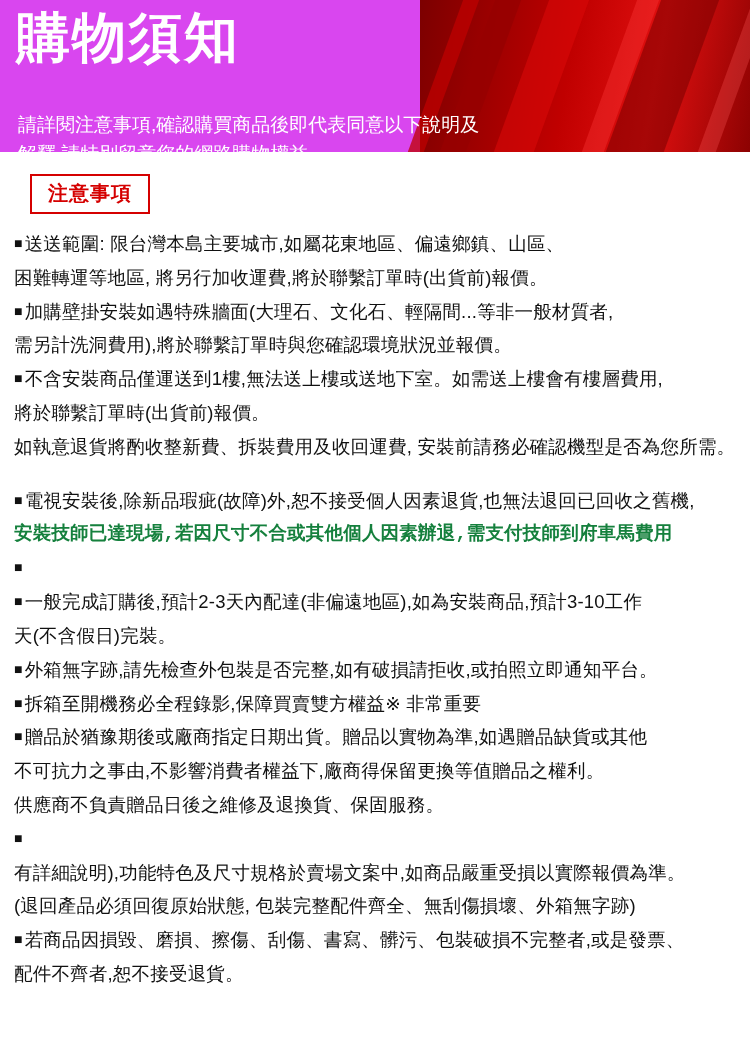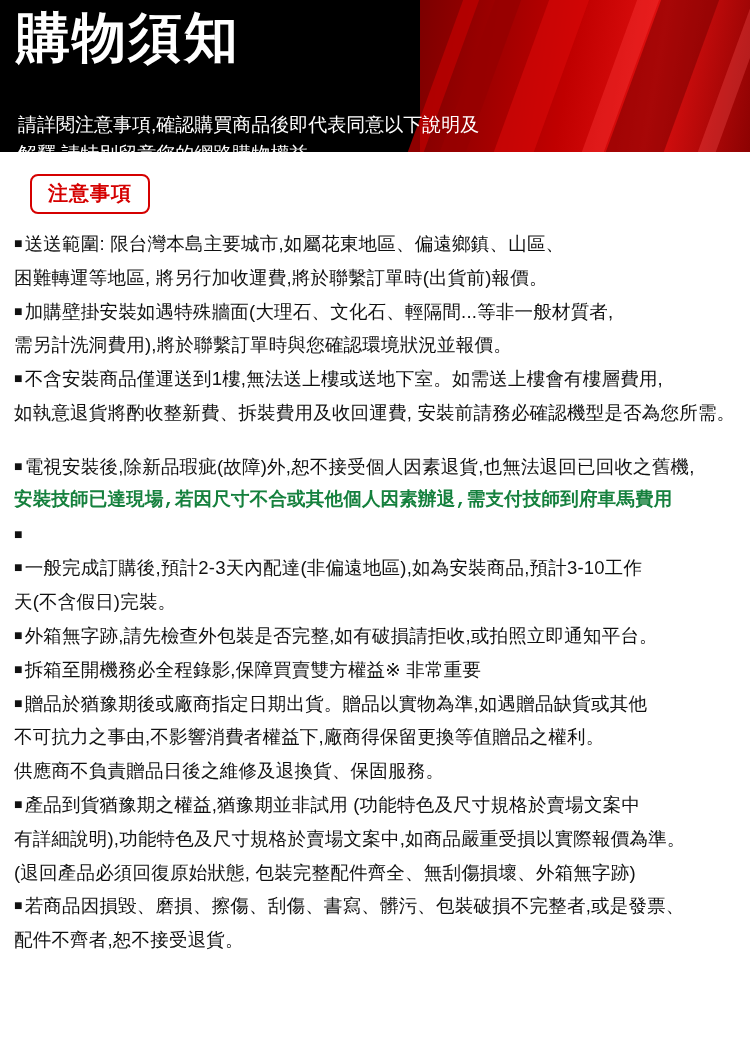--- a/index.html
+++ b/index.html
@@ -14,21 +14,21 @@
     font-family: "Liberation Sans", "DejaVu Sans", sans-serif;
     color: #111111;
     overflow: hidden;
   }
 
   
   .banner {
     position: relative;
     width: 750px;
     height: 152px;
-    background: #000000;
+    background: #d946ef;
     overflow: hidden;
   }
   .banner .red-block {
     position: absolute;
     top: 0;
     right: 0;
     width: 330px;
     height: 152px;
     background: linear-gradient(100deg, #7c0000 0%, #c00000 45%, #e01010 70%, #8c0202 100%);
   }
@@ -73,21 +73,21 @@
   .banner-sub div { white-space: nowrap; }
 
   
   .content {
     padding: 16px 14px 0 14px;
   }
 
   .notice-tag {
     display: inline-block;
     border: 2px solid #d50000;
-    border-radius: 8px;
+    border-radius: 0;
     color: #d50000;
     font-size: 20px;
     font-weight: bold;
     padding: 4px 16px 5px 16px;
     margin: 6px 0 14px 16px;
     letter-spacing: 1px;
   }
 
   .para {
     font-size: 18.5px;
@@ -131,30 +131,31 @@
 </div>
 
 <div class="content">
   <div class="notice-tag">注意事項</div>
   <div id="sections">
       <div class="para"><span class="bullet-sq"></span><span>送送範圍: 限台灣本島主要城市,如屬花東地區、偏遠鄉鎮、山區、</span></div>
       <div class="para"><span>困難轉運等地區, 將另行加收運費,將於聯繫訂單時(出貨前)報價。</span></div>
       <div class="para"><span class="bullet-sq"></span><span>加購壁掛安裝如遇特殊牆面(大理石、文化石、輕隔間...等非一般材質者,</span></div>
       <div class="para"><span>需另計洗洞費用),將於聯繫訂單時與您確認環境狀況並報價。</span></div>
       <div class="para"><span class="bullet-sq"></span><span>不含安裝商品僅運送到1樓,無法送上樓或送地下室。如需送上樓會有樓層費用,</span></div>
+      <div class="para"><span>將於聯繫訂單時(出貨前)報價。</span></div>
       <div class="para"><span>如執意退貨將酌收整新費、拆裝費用及收回運費, 安裝前請務必確認機型是否為您所需。</span></div>
       <div class="para spaced"><span class="bullet-sq"></span><span>電視安裝後,除新品瑕疵(故障)外,恕不接受個人因素退貨,也無法退回已回收之舊機,</span></div>
       <div class="para highlight"><span>安裝技師已達現場,若因尺寸不合或其他個人因素辦退,需支付技師到府車馬費用</span></div>
       <div class="para"><span class="bullet-sq"></span></div>
       <div class="para"><span class="bullet-sq"></span><span>一般完成訂購後,預計2-3天內配達(非偏遠地區),如為安裝商品,預計3-10工作</span></div>
       <div class="para"><span>天(不含假日)完裝。</span></div>
       <div class="para"><span class="bullet-sq"></span><span>外箱無字跡,請先檢查外包裝是否完整,如有破損請拒收,或拍照立即通知平台。</span></div>
       <div class="para"><span class="bullet-sq"></span><span>拆箱至開機務必全程錄影,保障買賣雙方權益※ 非常重要</span></div>
       <div class="para"><span class="bullet-sq"></span><span>贈品於猶豫期後或廠商指定日期出貨。贈品以實物為準,如遇贈品缺貨或其他</span></div>
       <div class="para"><span>不可抗力之事由,不影響消費者權益下,廠商得保留更換等值贈品之權利。</span></div>
       <div class="para"><span>供應商不負責贈品日後之維修及退換貨、保固服務。</span></div>
-      <div class="para"><span class="bullet-sq"></span><span>產品到貨猶豫期之權益,猶豫期並非試用 (功能特色及尺寸規格於賣場文案中</span></div>
+      <div class="para"><span class="bullet-sq"></span></div>
       <div class="para"><span>有詳細說明),功能特色及尺寸規格於賣場文案中,如商品嚴重受損以實際報價為準。</span></div>
       <div class="para"><span>(退回產品必須回復原始狀態, 包裝完整配件齊全、無刮傷損壞、外箱無字跡)</span></div>
       <div class="para"><span class="bullet-sq"></span><span>若商品因損毀、磨損、擦傷、刮傷、書寫、髒污、包裝破損不完整者,或是發票、</span></div>
       <div class="para"><span>配件不齊者,恕不接受退貨。</span></div>
     </div>
 </div>
 
 </body></html>

